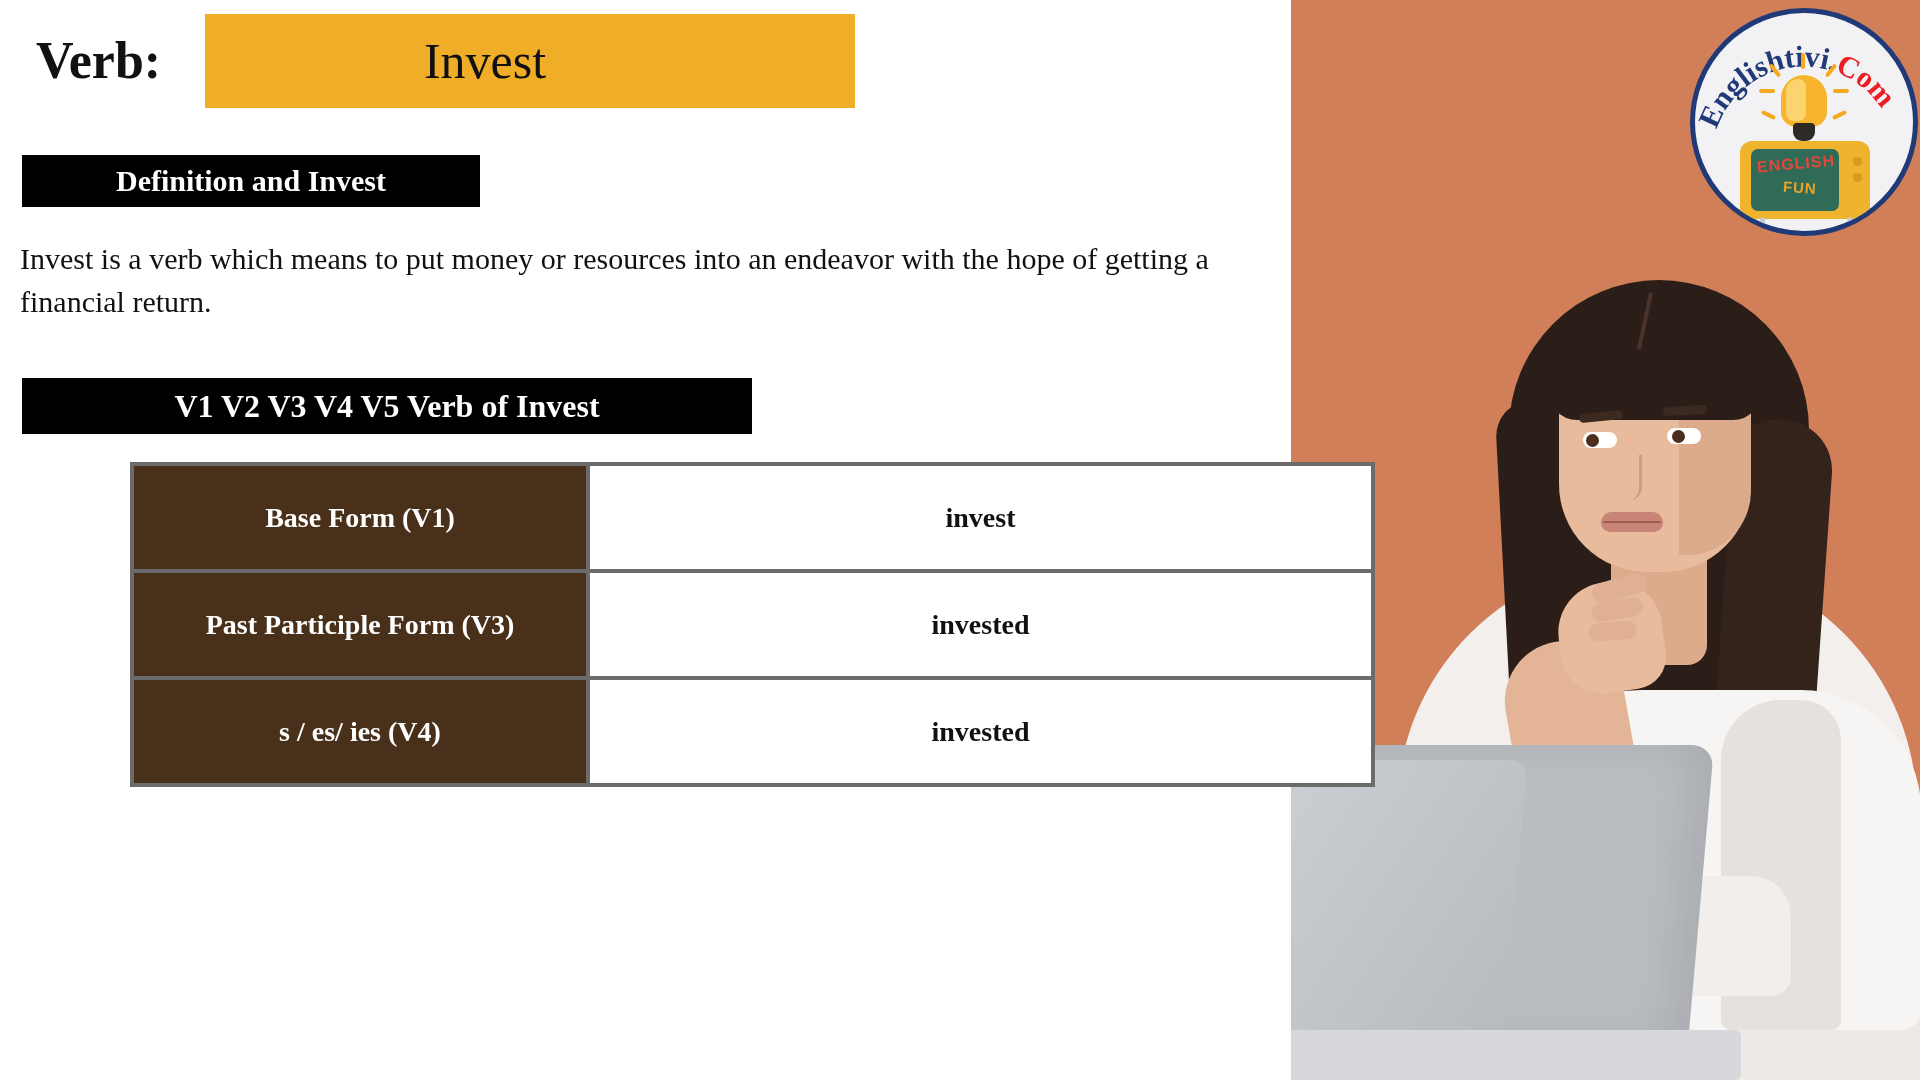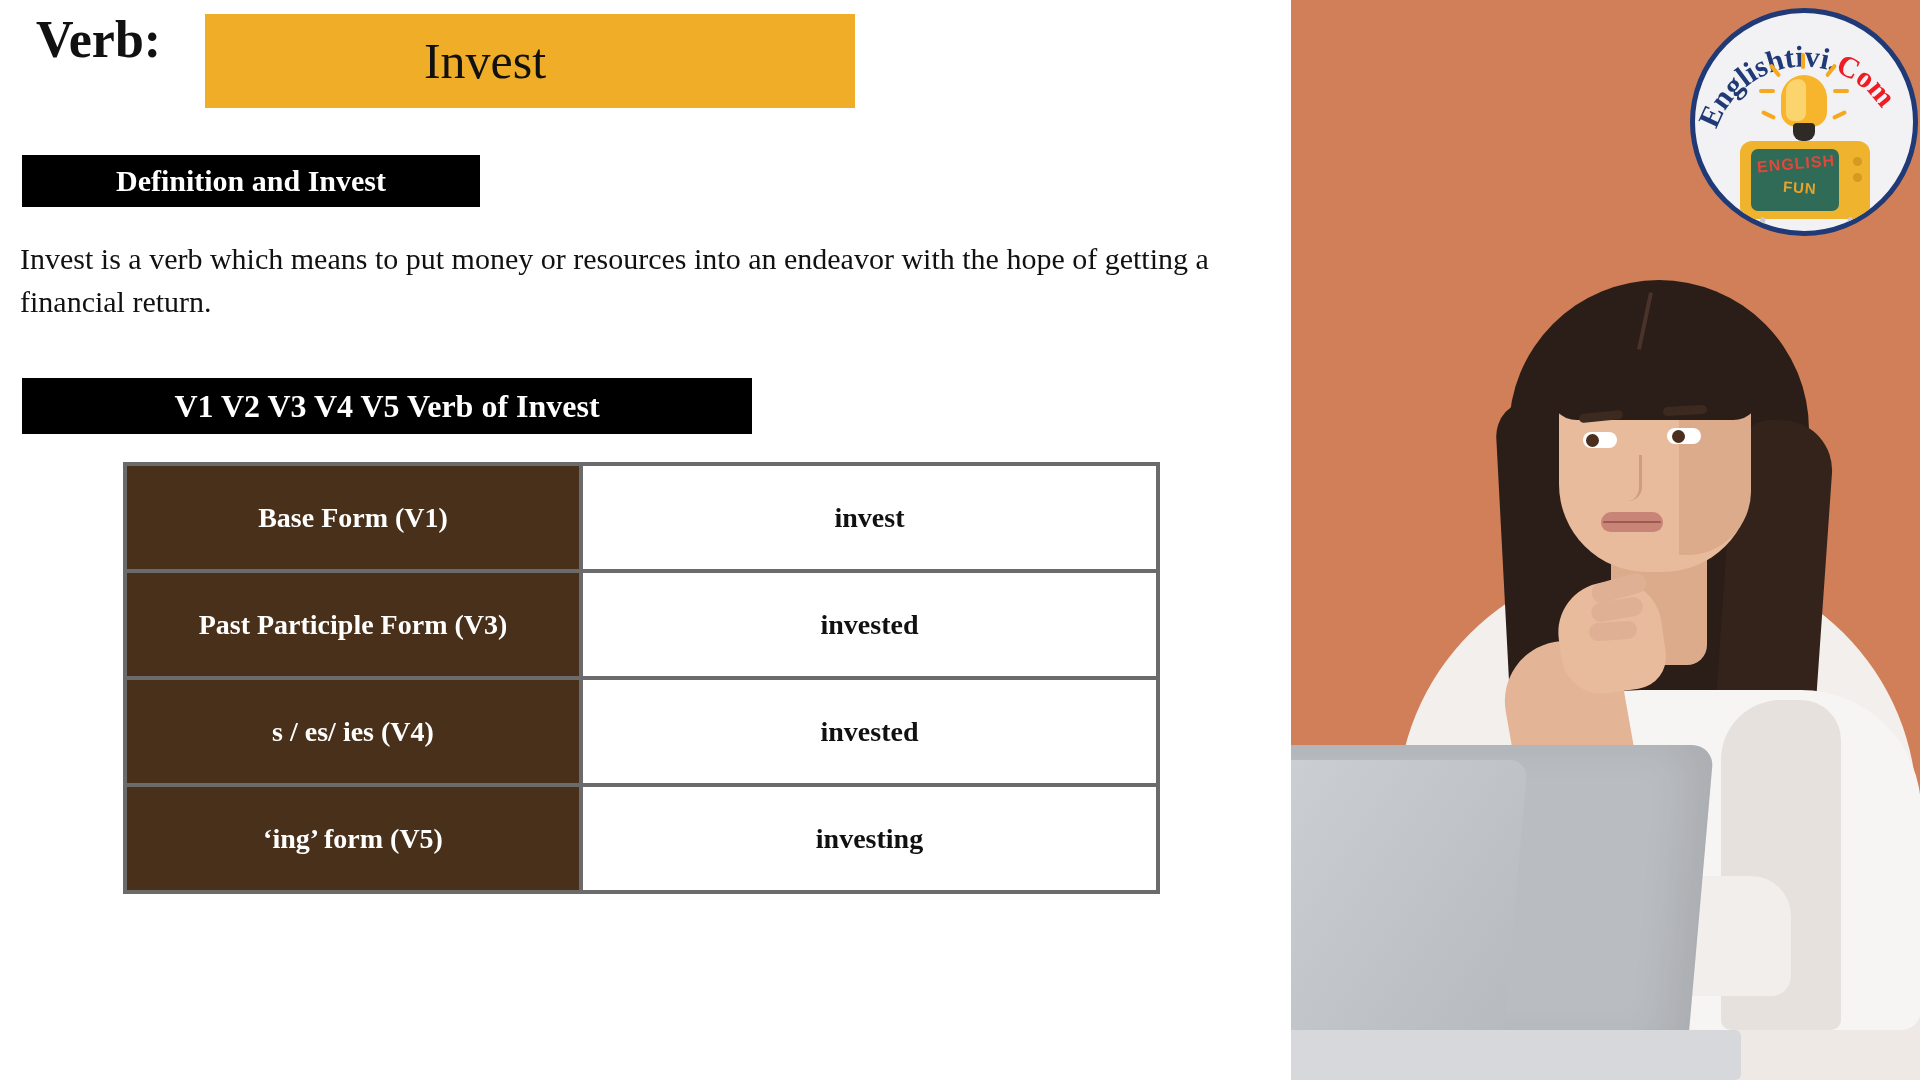--- a/index.html
+++ b/index.html
@@ -395,20 +395,21 @@
     border-radius: 2px;
   }
 
   
   .verb-row {
     position: absolute;
     left: 36px;
     top: 14px;
     height: 94px;
     display: flex;
+    align-items: center;
   }
   .verb-label {
     font-size: 52px;
     font-weight: bold;
     color: #111111;
     line-height: 1;
     margin-right: 18px;
   }
   .verb-box {
     position: absolute;
@@ -469,23 +470,23 @@
     display: flex;
     align-items: center;
     justify-content: center;
     font-size: 32px;
     font-weight: bold;
     box-sizing: border-box;
   }
 
   .forms-table {
     position: absolute;
-    left: 123px;
+    left: 130px;
     top: 462px;
-    width: 1037px;
+    width: 1245px;
     border-collapse: collapse;
     table-layout: fixed;
   }
   .forms-table td {
     border: 4px solid #6b6b6b;
     height: 103px;
     text-align: center;
     vertical-align: middle;
     font-size: 28px;
     font-weight: bold;
@@ -617,21 +618,17 @@
         <td class="value-cell">invest</td>
       </tr>
       <tr>
         <td class="label-cell">Past Participle Form (V3)</td>
         <td class="value-cell">invested</td>
       </tr>
       <tr>
         <td class="label-cell">s / es/ ies (V4)</td>
         <td class="value-cell">invested</td>
       </tr>
-      <tr>
-        <td class="label-cell">‘ing’ form (V5)</td>
-        <td class="value-cell">investing</td>
-      </tr>
     </tbody>
   </table>
 
 
 </div>
 
 </body></html>

